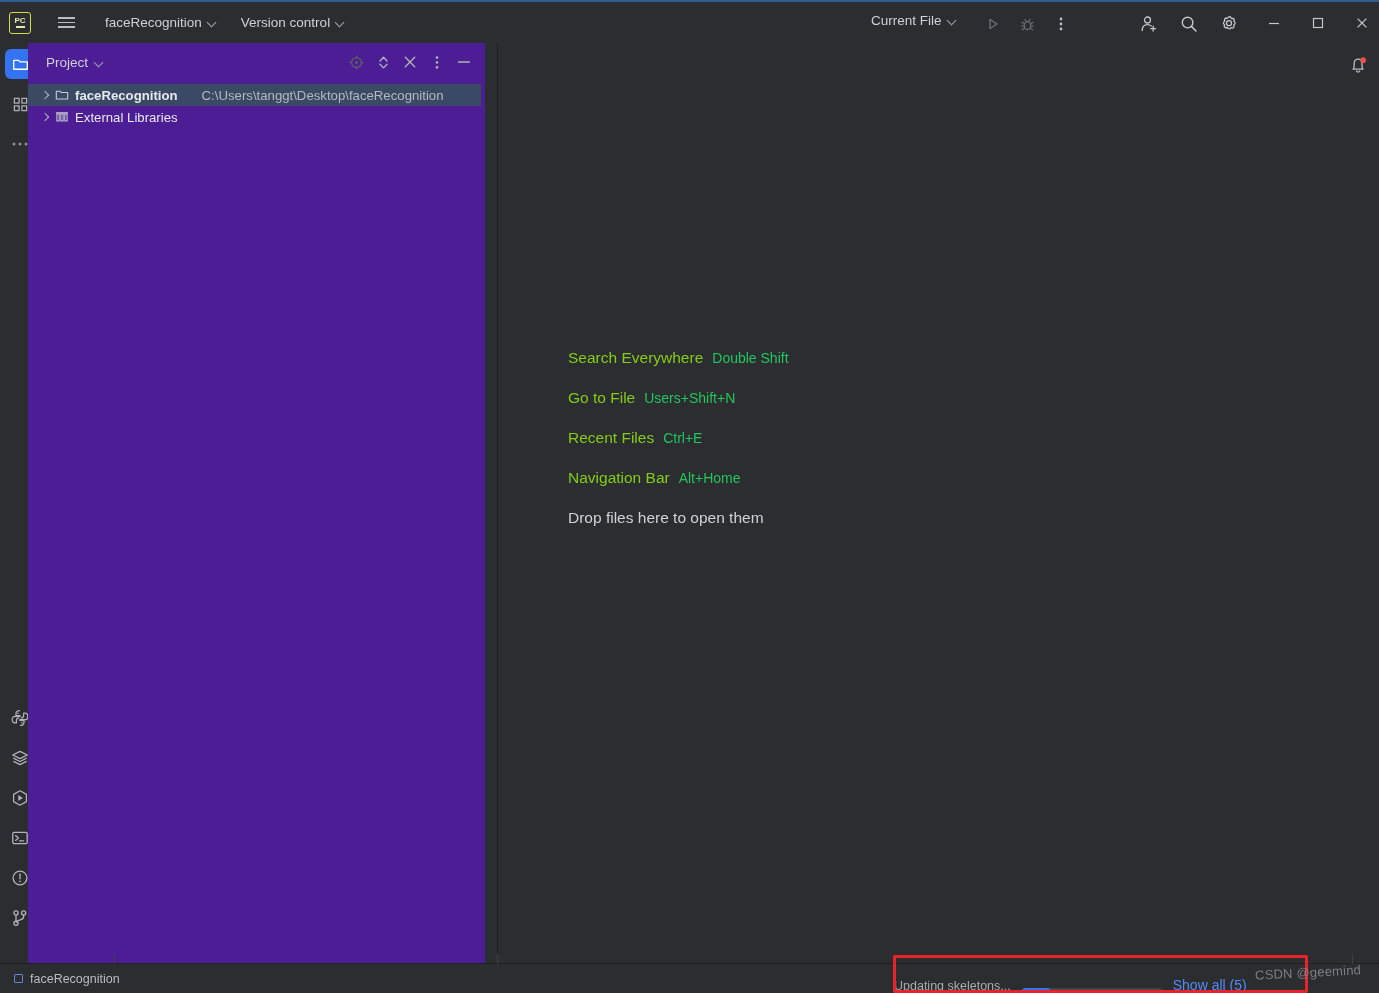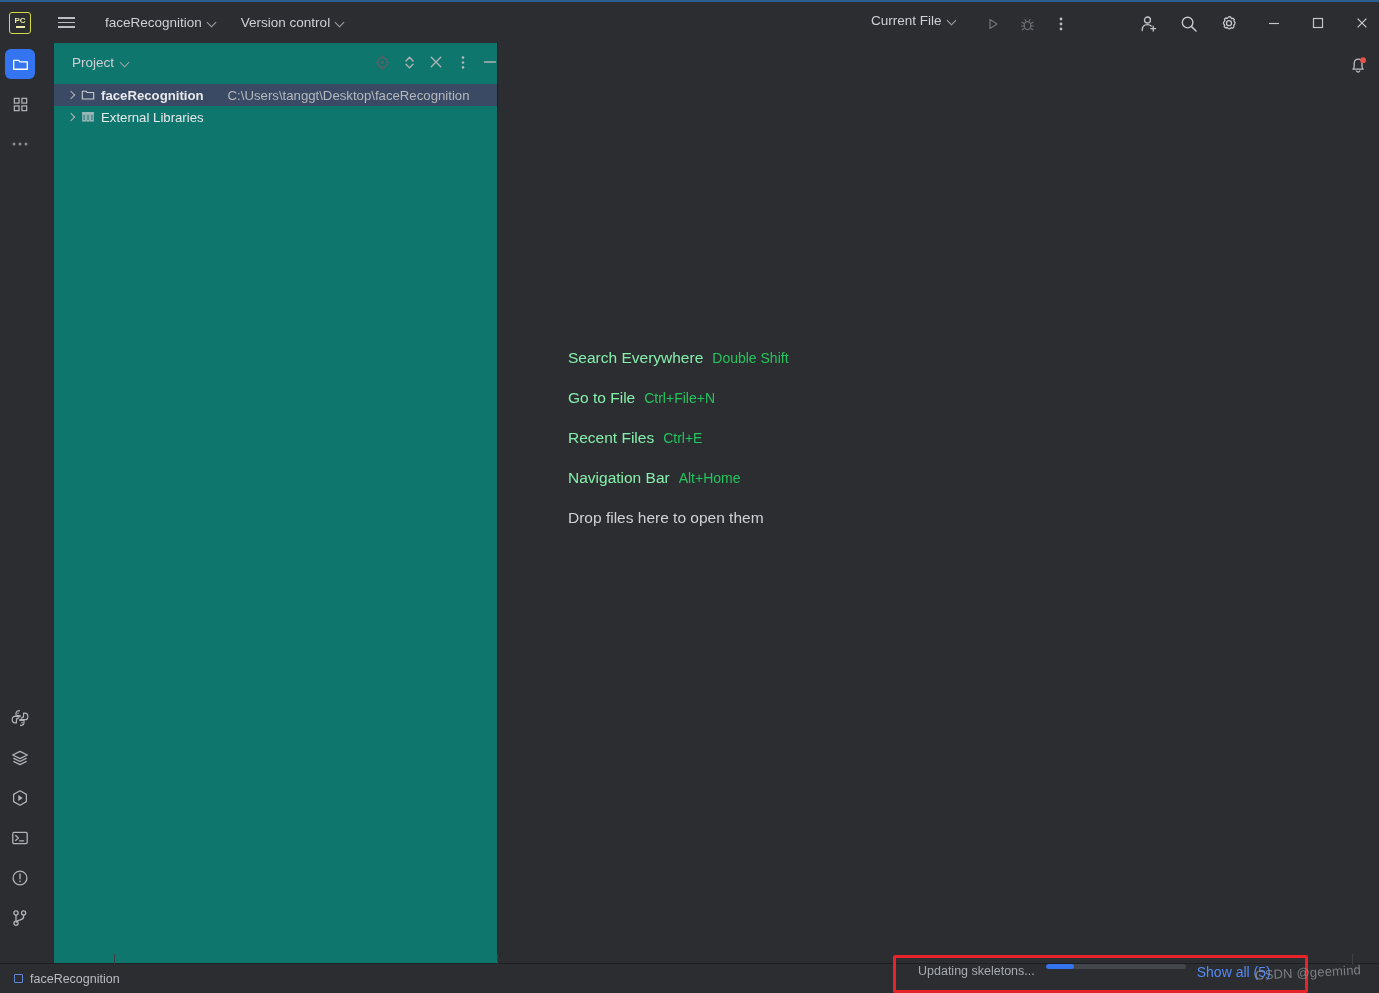--- a/index.html
+++ b/index.html
@@ -80,22 +80,22 @@
   }
   .rail-icon {
     width: 30px; height: 30px; margin: 5px auto 0 auto;
     display: flex; align-items: center; justify-content: center;
     border-radius: 6px; cursor: pointer;
   }
   .rail-icon.selected { background: #3574f0; }
 
   
   .project-panel {
-    position: absolute; left: 54px; top: 43px; width: 457px; height: 920px;
-    background: #0f766e;
+    position: absolute; left: 28px; top: 43px; width: 457px; height: 920px;
+    background: #4c1d95;
   }
   .panel-header {
     position: relative; height: 38px; display: flex; align-items: center;
   }
   .panel-title {
     margin-left: 18px; font-size: 13.5px; color: #ced0d6; font-weight: 400;
     display: flex; align-items: center; gap: 7px; cursor: pointer;
   }
   .panel-tools {
     position: absolute; right: 9px; top: 0; height: 38px;
@@ -135,21 +135,21 @@
   }
   .editor {
     position: absolute; left: 498px; top: 43px; width: 881px; height: 920px;
     background: #2b2d30;
   }
   .hints { position: absolute; left: 70px; top: 306px; }
   .hint-row {
     display: flex; align-items: baseline; gap: 9px; margin-bottom: 22px;
     font-size: 15.5px;
   }
-  .hint-label { color: #86efac; }
+  .hint-label { color: #84cc16; }
   .hint-key { color: #22c55e; font-size: 14px; }
   .hint-drop { color: #cfd2d6; font-size: 15.5px; margin-top: 2px; }
 
   .bell {
     position: absolute; right: 6px; top: 7px; width: 30px; height: 30px;
     display: flex; align-items: center; justify-content: center; cursor: pointer;
   }
 
   
   .status-divider {
@@ -164,22 +164,22 @@
     display: flex; align-items: center; gap: 7px;
     margin-left: 14px; font-size: 12.5px; color: #b9bcc2; cursor: pointer;
   }
   .sb-sq {
     width: 9px; height: 9px; border: 1.4px solid #5f87d6; border-radius: 1px;
   }
   .sb-seg {
     position: absolute; top: 954px; width: 1px; height: 10px; background: #3c3f43;
   }
   .progress-area {
-    position: absolute; left: 918px; top: 964px; height: 29px;
-    display: flex; align-items: flex-start; gap: 11px;
+    position: absolute; left: 894px; top: 964px; height: 29px;
+    display: flex; align-items: flex-end; gap: 11px;
   }
   .prog-label { font-size: 12.5px; color: #a7abb0; white-space: nowrap; }
   .prog-track {
     width: 140px; height: 5px; border-radius: 3px; background: #43464a;
     position: relative; overflow: hidden;
   }
   .prog-fill { position: absolute; left: 0; top: 0; height: 100%; background: #3574f0; border-radius: 3px; }
   .show-all { font-size: 14px; color: #548af7; cursor: pointer; white-space: nowrap; }
 
   .redbox {
@@ -452,21 +452,21 @@
 
     <div class="hints">
 
       <div class="hint-row">
         <span class="hint-label">Search Everywhere</span>
         <span class="hint-key">Double Shift</span>
       </div>
 
       <div class="hint-row">
         <span class="hint-label">Go to File</span>
-        <span class="hint-key">Ctrl+File+N</span>
+        <span class="hint-key">Users+Shift+N</span>
       </div>
 
       <div class="hint-row">
         <span class="hint-label">Recent Files</span>
         <span class="hint-key">Ctrl+E</span>
       </div>
 
       <div class="hint-row">
         <span class="hint-label">Navigation Bar</span>
         <span class="hint-key">Alt+Home</span>

